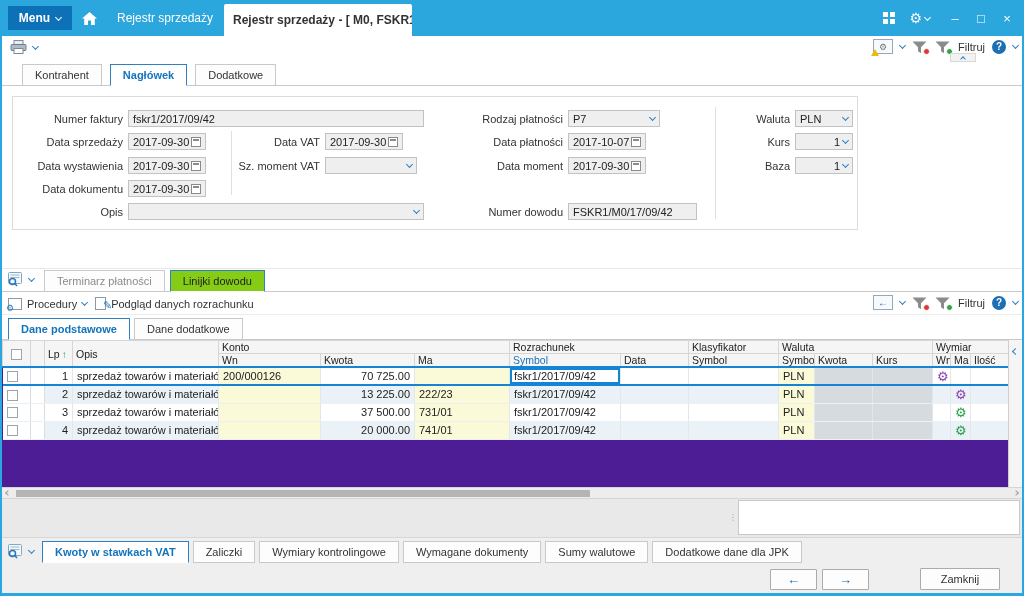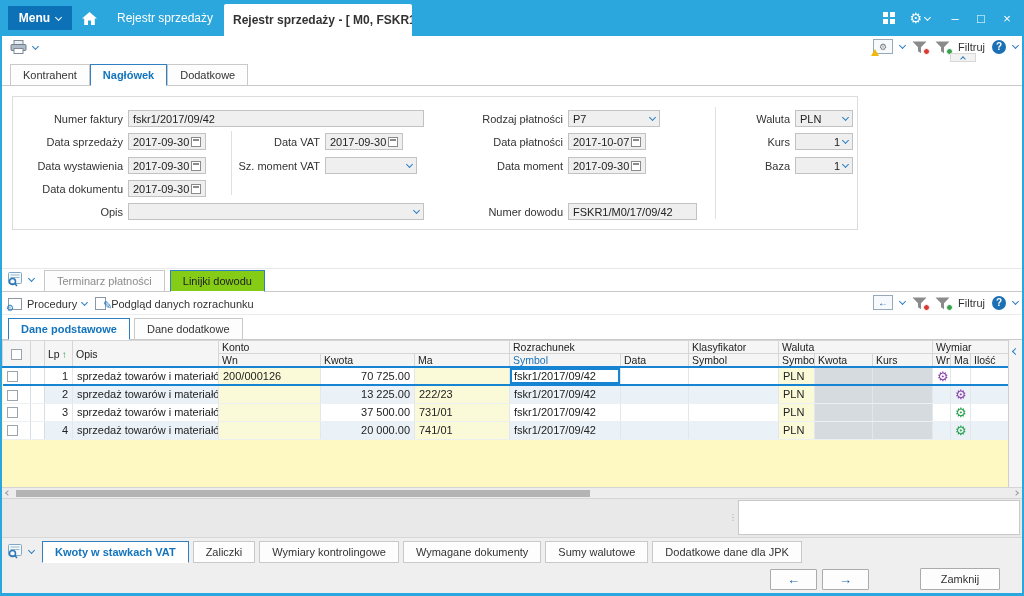--- a/index.html
+++ b/index.html
@@ -34,21 +34,21 @@
   .help { width:14px; height:14px; border-radius:50%; background:#1B6FB5; color:#fff; font-size:10px; font-weight:bold; display:flex; align-items:center; justify-content:center; }
   .funnel { position:relative; display:inline-block; width:16px; height:13px; }
   .badge { position:absolute; right:-2px; bottom:-2px; width:7px; height:7px; border-radius:50%; border:1px solid #fff; }
   .badge.red { background:#D83A34; } .badge.green { background:#37A24D; }
   .boxic { width:20px; height:15px; border:1px solid #98A8B8; background:#F6FAFD; display:flex; align-items:center; justify-content:center; color:#27609B; font-size:10px; position:relative; }
   .warn { position:absolute; left:-3px; bottom:-3px; width:0; height:0; border-left:4px solid transparent; border-right:4px solid transparent; border-bottom:7px solid #F0B90B; }
   .collapse-top { position:absolute; right:46px; top:17px; width:26px; height:9px; background:#F2F2F2; border:1px solid #D8D8D8; display:flex; align-items:flex-start; justify-content:center; color:#2E7FC1; }
   .collapse-top .chv { width:4px; height:4px; }
 
   
-  .htabs { position:absolute; left:0; top:62px; width:1020px; height:24px; display:flex; align-items:flex-end; border-bottom:1px solid #C9C9C9; padding-left:8px; gap:0; }
+  .htabs { position:absolute; left:0; top:62px; width:1020px; height:24px; display:flex; align-items:flex-end; border-bottom:1px solid #C9C9C9; padding-left:20px; gap:8px; }
   .tab { height:22px; padding:0 12px; font-size:11px; display:flex; align-items:center; background:#FDFDFD; border:1px solid #C9C9C9; margin-bottom:-1px; color:#333; cursor:pointer; }
   .tab.act { background:#fff; border:1px solid #2F80C3; border-bottom:1px solid #fff; color:#1374BD; font-weight:bold; }
   .tab.act-dark { background:#84cc16; border:1px solid #2F80C3; border-bottom:1px solid #fff; color:#222; }
   .tab.dim { color:#8C8C8C; }
 
   
   .formbox { position:absolute; left:10px; top:96px; width:846px; height:134px; border:1px solid #DCDCDC; background:#fff; }
   .fld { position:absolute; height:17px; display:flex; align-items:center; }
   .fld label { font-size:11px; color:#333; text-align:right; padding-right:5px; }
   .lw110 label { width:110px; } .lw100 label { width:92px; } .lw130 label { width:130px; } .lw60 label { width:60px; }
@@ -66,21 +66,21 @@
   .mbar-item { display:flex; align-items:center; gap:5px; font-size:11px; color:#333; cursor:pointer; }
   .prc { width:14px; height:12px; border:1px solid #8A99A8; background:#fff; position:relative; }
   .prc span { position:absolute; left:-3px; bottom:-4px; font-size:9px; color:#2E7FC1; }
   .page { width:11px; height:13px; border:1px solid #8A99A8; background:#fff; position:relative; }
   .page span { position:absolute; right:-7px; bottom:-3px; font-size:11px; color:#2E7FC1; }
   .mid-right { position:absolute; right:4px; top:2px; display:flex; align-items:center; gap:7px; }
 
   .datatabs { position:absolute; left:0; top:316px; width:1020px; height:24px; display:flex; align-items:flex-end; border-bottom:1px solid #C9C9C9; padding-left:6px; gap:4px; }
 
   
-  .tablewrap { position:absolute; left:0; top:340px; width:1020px; height:147px; background:#fef9c3; }
+  .tablewrap { position:absolute; left:0; top:340px; width:1020px; height:147px; background:#4c1d95; }
   table.grid { border-collapse:collapse; table-layout:fixed; width:1006px; }
   .grid th { background:#F5F5F5; border:1px solid #D6D6D6; font-size:10.5px; font-weight:normal; color:#222; height:13px; padding:0 3px; text-align:left; white-space:nowrap; overflow:hidden; }
   .grid th.c { text-align:center; }
   .grid th.hblue { color:#1B72B8; }
   .grid td { font-size:11px; color:#222; height:18px; padding:0 4px; border-right:1px solid #E3E7EA; border-bottom:1px solid #EDF0F3; white-space:nowrap; overflow:hidden; background:#fff; }
   tr.alt td { background:#EAF1F7; }
   .grid td.ycell { background:#FAFAD8; }
   .grid td.gcell { background:#D6DBE0; }
   .grid td.ncell { text-align:right; }
   .grid td.cbcell, .grid td.indcell { background:#fff; border-right:1px solid #D9DDE1; }

